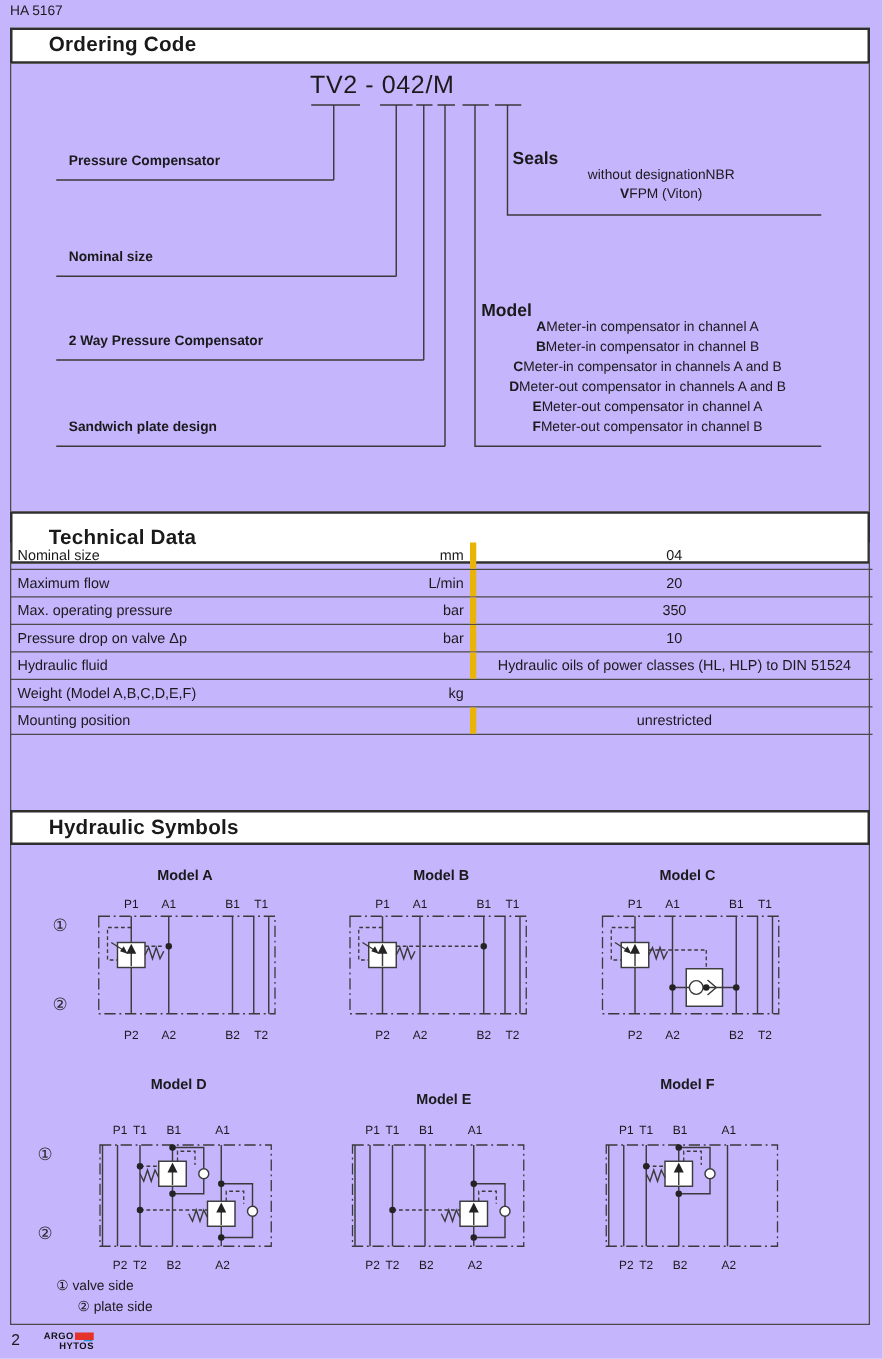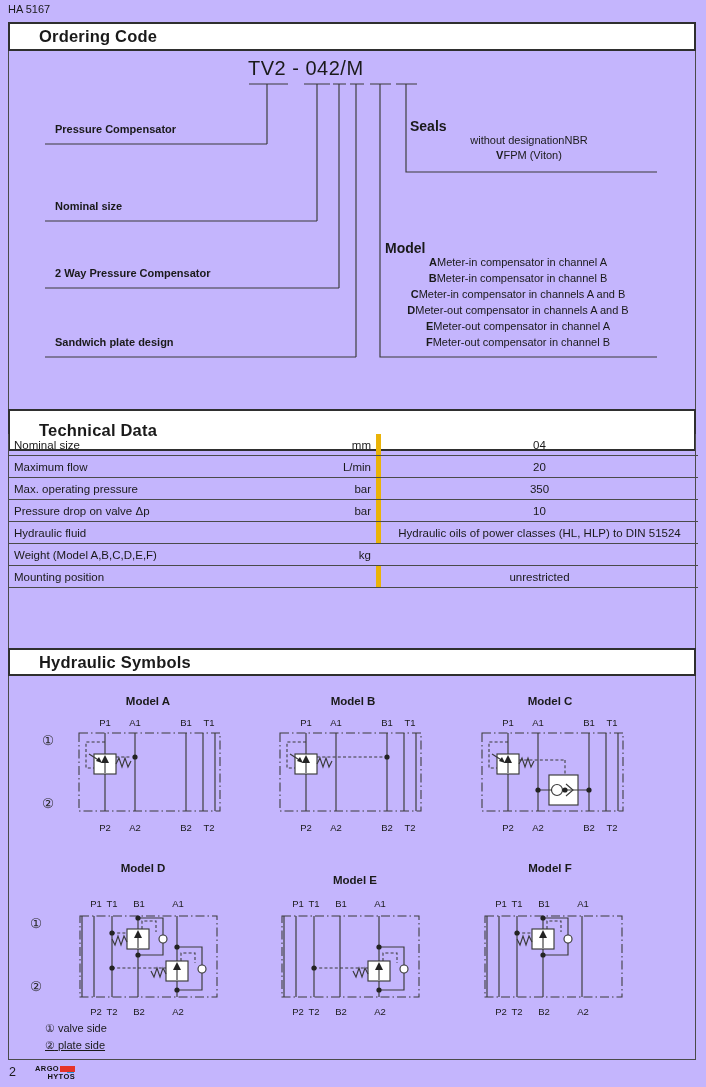--- a/index.html
+++ b/index.html
@@ -362,21 +362,21 @@
     <text class="ptxt" x="46" y="120">P2</text>
     <text class="ptxt" x="62" y="120">T2</text>
     <text class="ptxt" x="89" y="120">B2</text>
     <text class="ptxt" x="128" y="120">A2</text>
   </svg>
 
   <div class="legendrow" style="left:45px;top:1022px;position:absolute;">
     <span>①</span>
     <span>valve side</span>
   </div>
-  <div class="legendrow" style="left:45px;top:1039px;position:absolute;text-decoration:underline;">
+  <div class="legendrow" style="left:62px;top:1039px;position:absolute;">
     <span>②</span>
     <span>plate side</span>
   </div>
 
   <div class="pageno" style="left:9px;top:1065px;">2</div>
   <div class="logo" style="left:35px;top:1064px;">
     <div class="logorow">
       <span class="logotxt">ARGO</span>
       <span class="redblock" style="background: rgb(230, 51, 41);"></span>
     </div>

